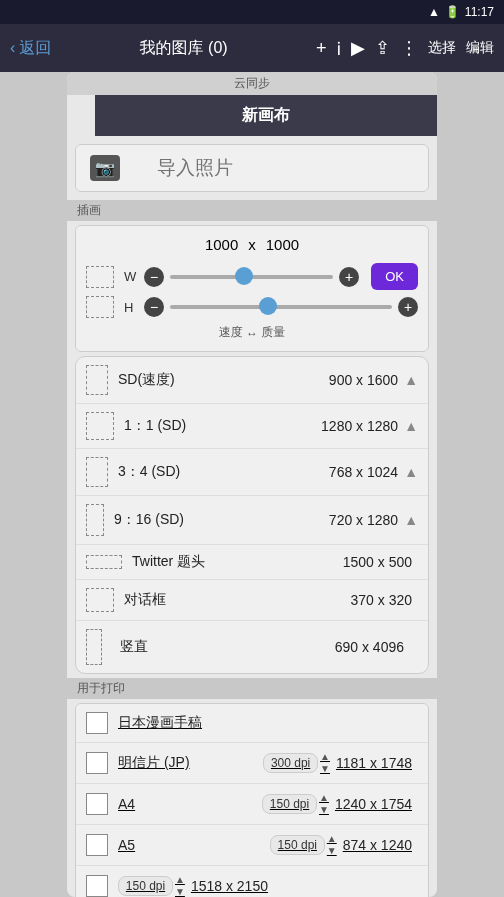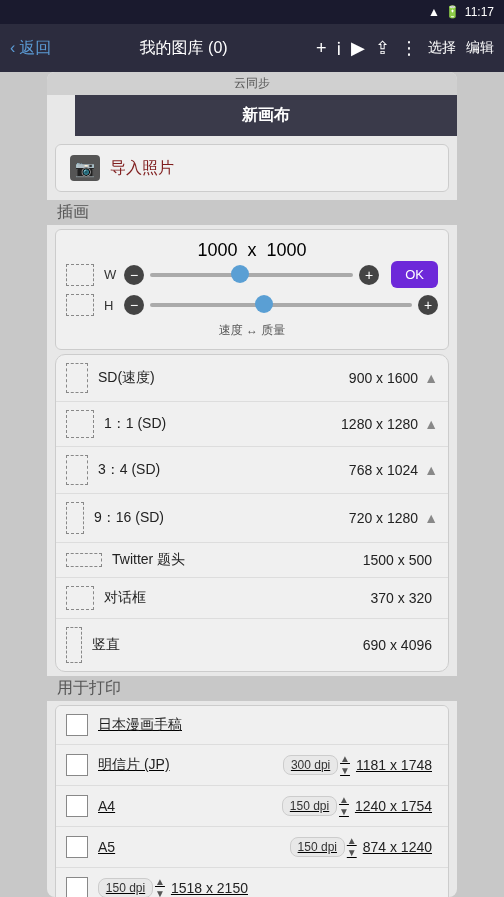--- a/index.html
+++ b/index.html
@@ -74,21 +74,21 @@
       top: 72px;
       left: 0;
       right: 0;
       bottom: 0;
       display: flex;
       justify-content: center;
     }
 
     .modal {
       background: #e8e8e8;
-      width: 410px;
+      width: 370px;
       border-radius: 8px;
       overflow: hidden;
       display: flex;
       flex-direction: column;
     }
 
     .modal-header {
       background: #3a3a4a;
       color: white;
       text-align: center;
@@ -123,46 +123,48 @@
       border-radius: 4px;
       width: 30px;
       height: 26px;
       display: flex;
       align-items: center;
       justify-content: center;
       color: white;
       font-size: 16px;
     }
     .import-label {
-      font-size: 16px;
-      color: #7f1d1d;
+      font-size: 19px;
+      color: #737373;
+      margin-left: 27px;
     }
 
     
     .section-label {
       background: #c8c8c8;
-      font-size: 16px;
+      font-size: 12px;
       color: #555;
       padding: 2px 10px;
     }
 
     .canvas-config {
       background: #f0f0f0;
       border: 1px solid #ccc;
       margin: 4px 8px;
       border-radius: 6px;
       padding: 10px;
     }
 
     .size-display {
       display: flex;
       justify-content: center;
       align-items: center;
       gap: 10px;
-      font-size: 18px;
+      margin-bottom: 10px;
+      font-size: 15px;
     }
 
     .slider-row {
       display: flex;
       align-items: center;
       margin-bottom: 6px;
       gap: 6px;
     }
     .slider-icon {
       width: 28px;
@@ -247,20 +249,21 @@
     }
     .preset-item {
       display: flex;
       align-items: center;
       padding: 8px 10px;
       border-bottom: 1px solid #ddd;
       cursor: pointer;
     }
     .preset-item:last-child {
       border-bottom: none;
+      gap: 8px;
     }
     .preset-thumb {
       width: 28px;
       height: 28px;
       border: 1px dashed #888;
       margin-right: 10px;
       flex-shrink: 0;
     }
     .preset-name {
       flex: 1;

